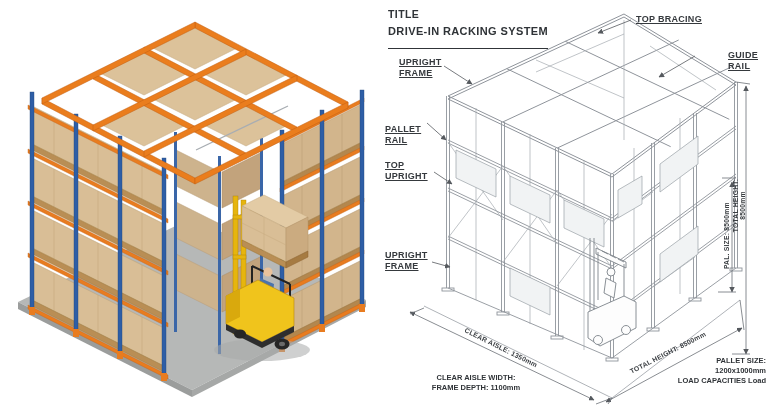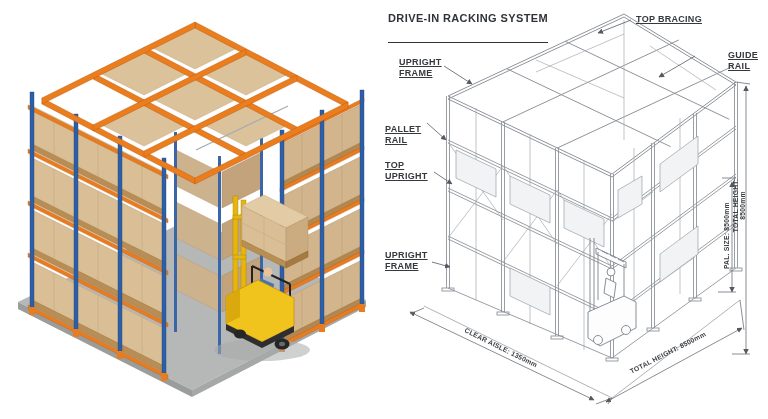--- a/index.html
+++ b/index.html
@@ -9,21 +9,21 @@
   #render-svg{left:0;}
   #drawing-svg{left:384px;}
   .co{position:absolute;font:600 9px/1.2 "Liberation Sans",sans-serif;color:#35393d;
       letter-spacing:.3px;white-space:pre-line;text-decoration:underline;}
   .dim{position:absolute;font:700 6.8px/1.1 "Liberation Sans",sans-serif;color:#3a3e42;
        letter-spacing:.2px;text-align:center;transform-origin:center;}
   .dimblock{position:absolute;font:700 7.5px/1.35 "Liberation Sans",sans-serif;color:#303438;}
   #title-block{position:absolute;left:388px;top:8px;}
   #title-kicker{font:600 10.5px/1.25 "Liberation Sans",sans-serif;color:#2f3337;letter-spacing:.4px;}
   #title-main{font:600 11px/1.3 "Liberation Sans",sans-serif;color:#2f3337;letter-spacing:.4px;
-              display:inline-block;border-bottom:1.5px solid #303438;padding-bottom:17px;}
+              display:inline-block;border-bottom:1.5px solid #303438;padding-bottom:10px;}
 </style>
 </head>
 <body>
 
 <div id="stage">
 
   <svg id="render-svg" width="384" height="419" viewBox="0 0 384 419">
 
     <g>
       <polygon points="18,302 192,218 366,300 192,390" fill="#b6b8b7"></polygon>
@@ -310,34 +310,44 @@
       <line x1="247" y1="20" x2="214" y2="33" marker-end="url(#arr)"></line>
       <line x1="311" y1="56" x2="275" y2="77" marker-end="url(#arr)"></line>
       <line x1="60" y1="66" x2="88" y2="84" marker-end="url(#arr)"></line>
       <line x1="43" y1="123" x2="62" y2="140" marker-end="url(#arr)"></line>
       <line x1="50" y1="172" x2="68" y2="184" marker-end="url(#arr)"></line>
       <line x1="48" y1="262" x2="66" y2="267" marker-end="url(#arr)"></line>
     </g>
   </svg>
 
   <div id="title-block">
+    <div id="title-kicker">TITLE</div>
     <div><span id="title-main">DRIVE-IN RACKING SYSTEM</span></div>
   </div>
 
   <div class="co" style="left:636px;top:14px;">TOP BRACING</div>
   <div class="co" style="left:728px;top:50px;">GUIDE RAIL</div>
   <div class="co" style="left:399px;top:57px;">UPRIGHT
 FRAME</div>
   <div class="co" style="left:385px;top:115px;margin-top:9px;">PALLET
 RAIL</div>
   <div class="co" style="left:385px;top:160px;">TOP
 UPRIGHT</div>
   <div class="co" style="left:385px;top:250px;">UPRIGHT
 FRAME</div>
 
   <div class="dim" style="left:699px;top:198px;width:80px;transform:rotate(-90deg);">TOTAL HEIGHT: 8500mm</div>
   <div class="dim" style="left:691px;top:232px;width:72px;transform:rotate(-90deg);">PAL. SIZE: 8500mm</div>
   <div class="dim" style="left:455px;top:344px;width:92px;transform:rotate(26.5deg);">CLEAR AISLE: 1350mm</div>
   <div class="dim" style="left:622px;top:349px;width:92px;transform:rotate(-27deg);">TOTAL HEIGHT: 8500mm</div>
 
-
+  <div class="dimblock" style="left:408px;top:373px;width:136px;text-align:center;">
+    <div>CLEAR AISLE WIDTH:</div>
+    <div>FRAME DEPTH: 1100mm</div>
+  </div>
+
+  <div class="dimblock" style="left:676px;top:356px;width:90px;text-align:right;">
+    <div>PALLET SIZE:</div>
+    <div>1200x1000mm</div>
+    <div>LOAD CAPACITIES Load</div>
+  </div>
 
 </div>
 
 </body></html>

